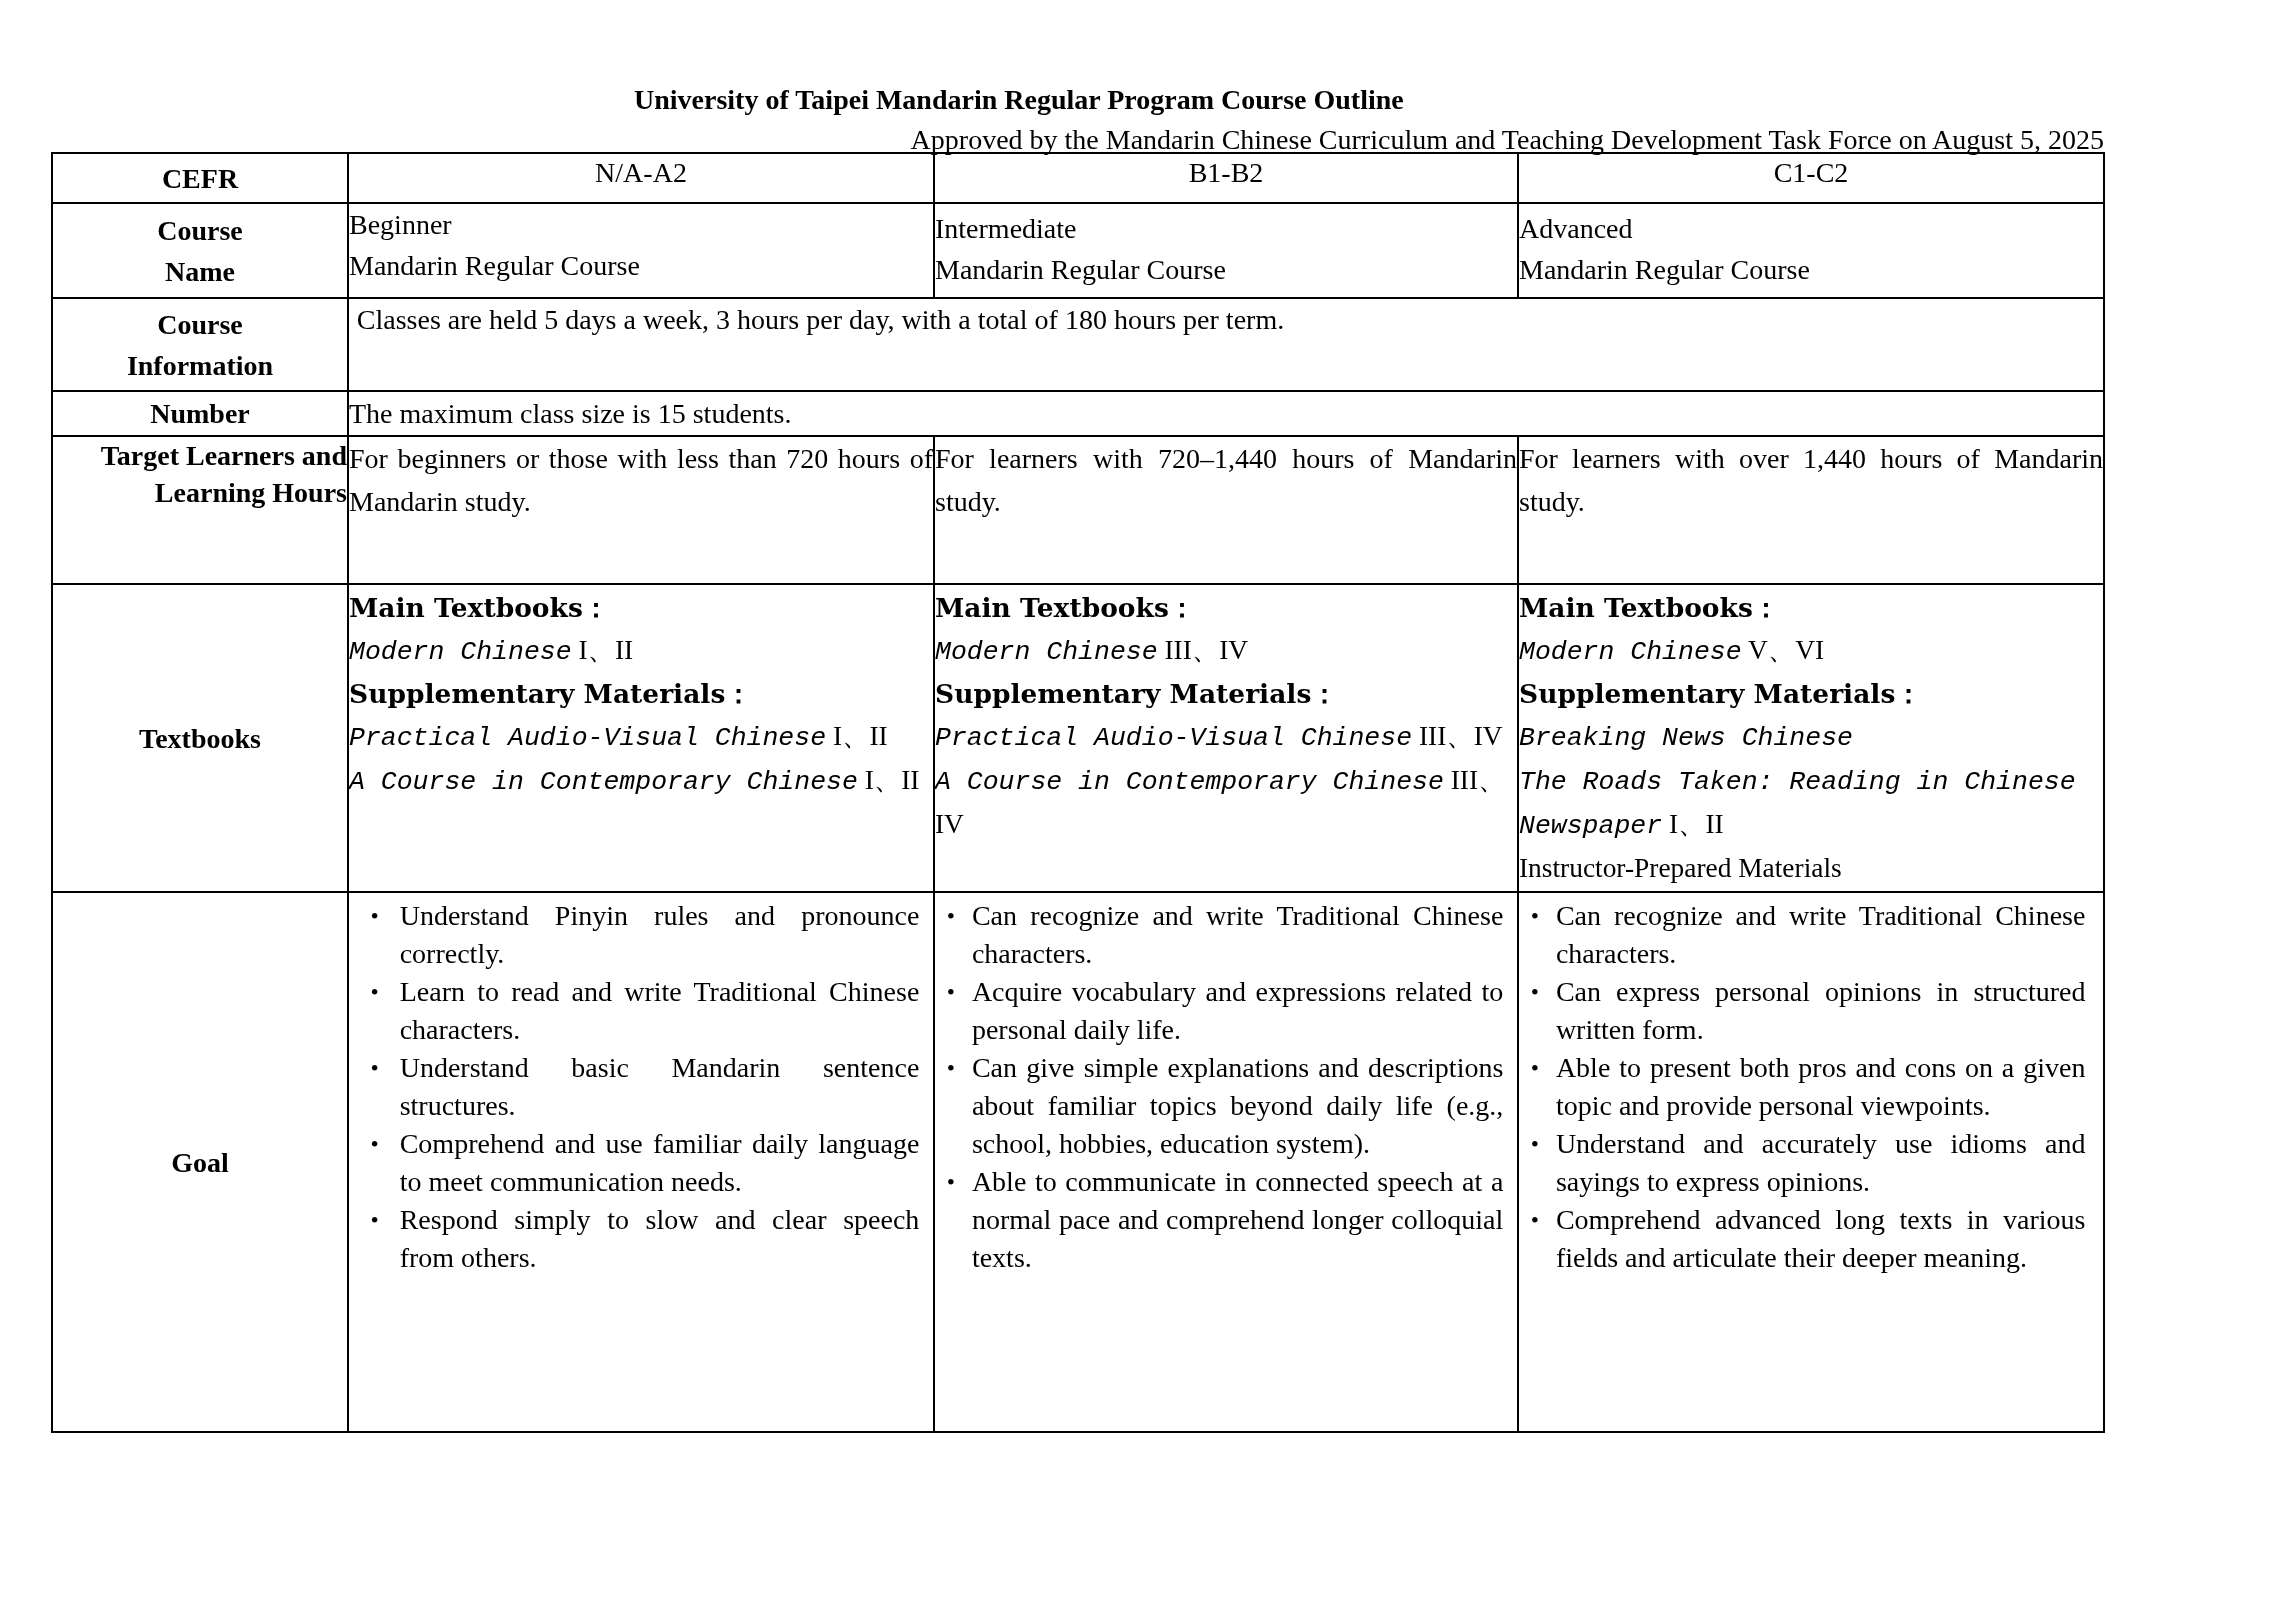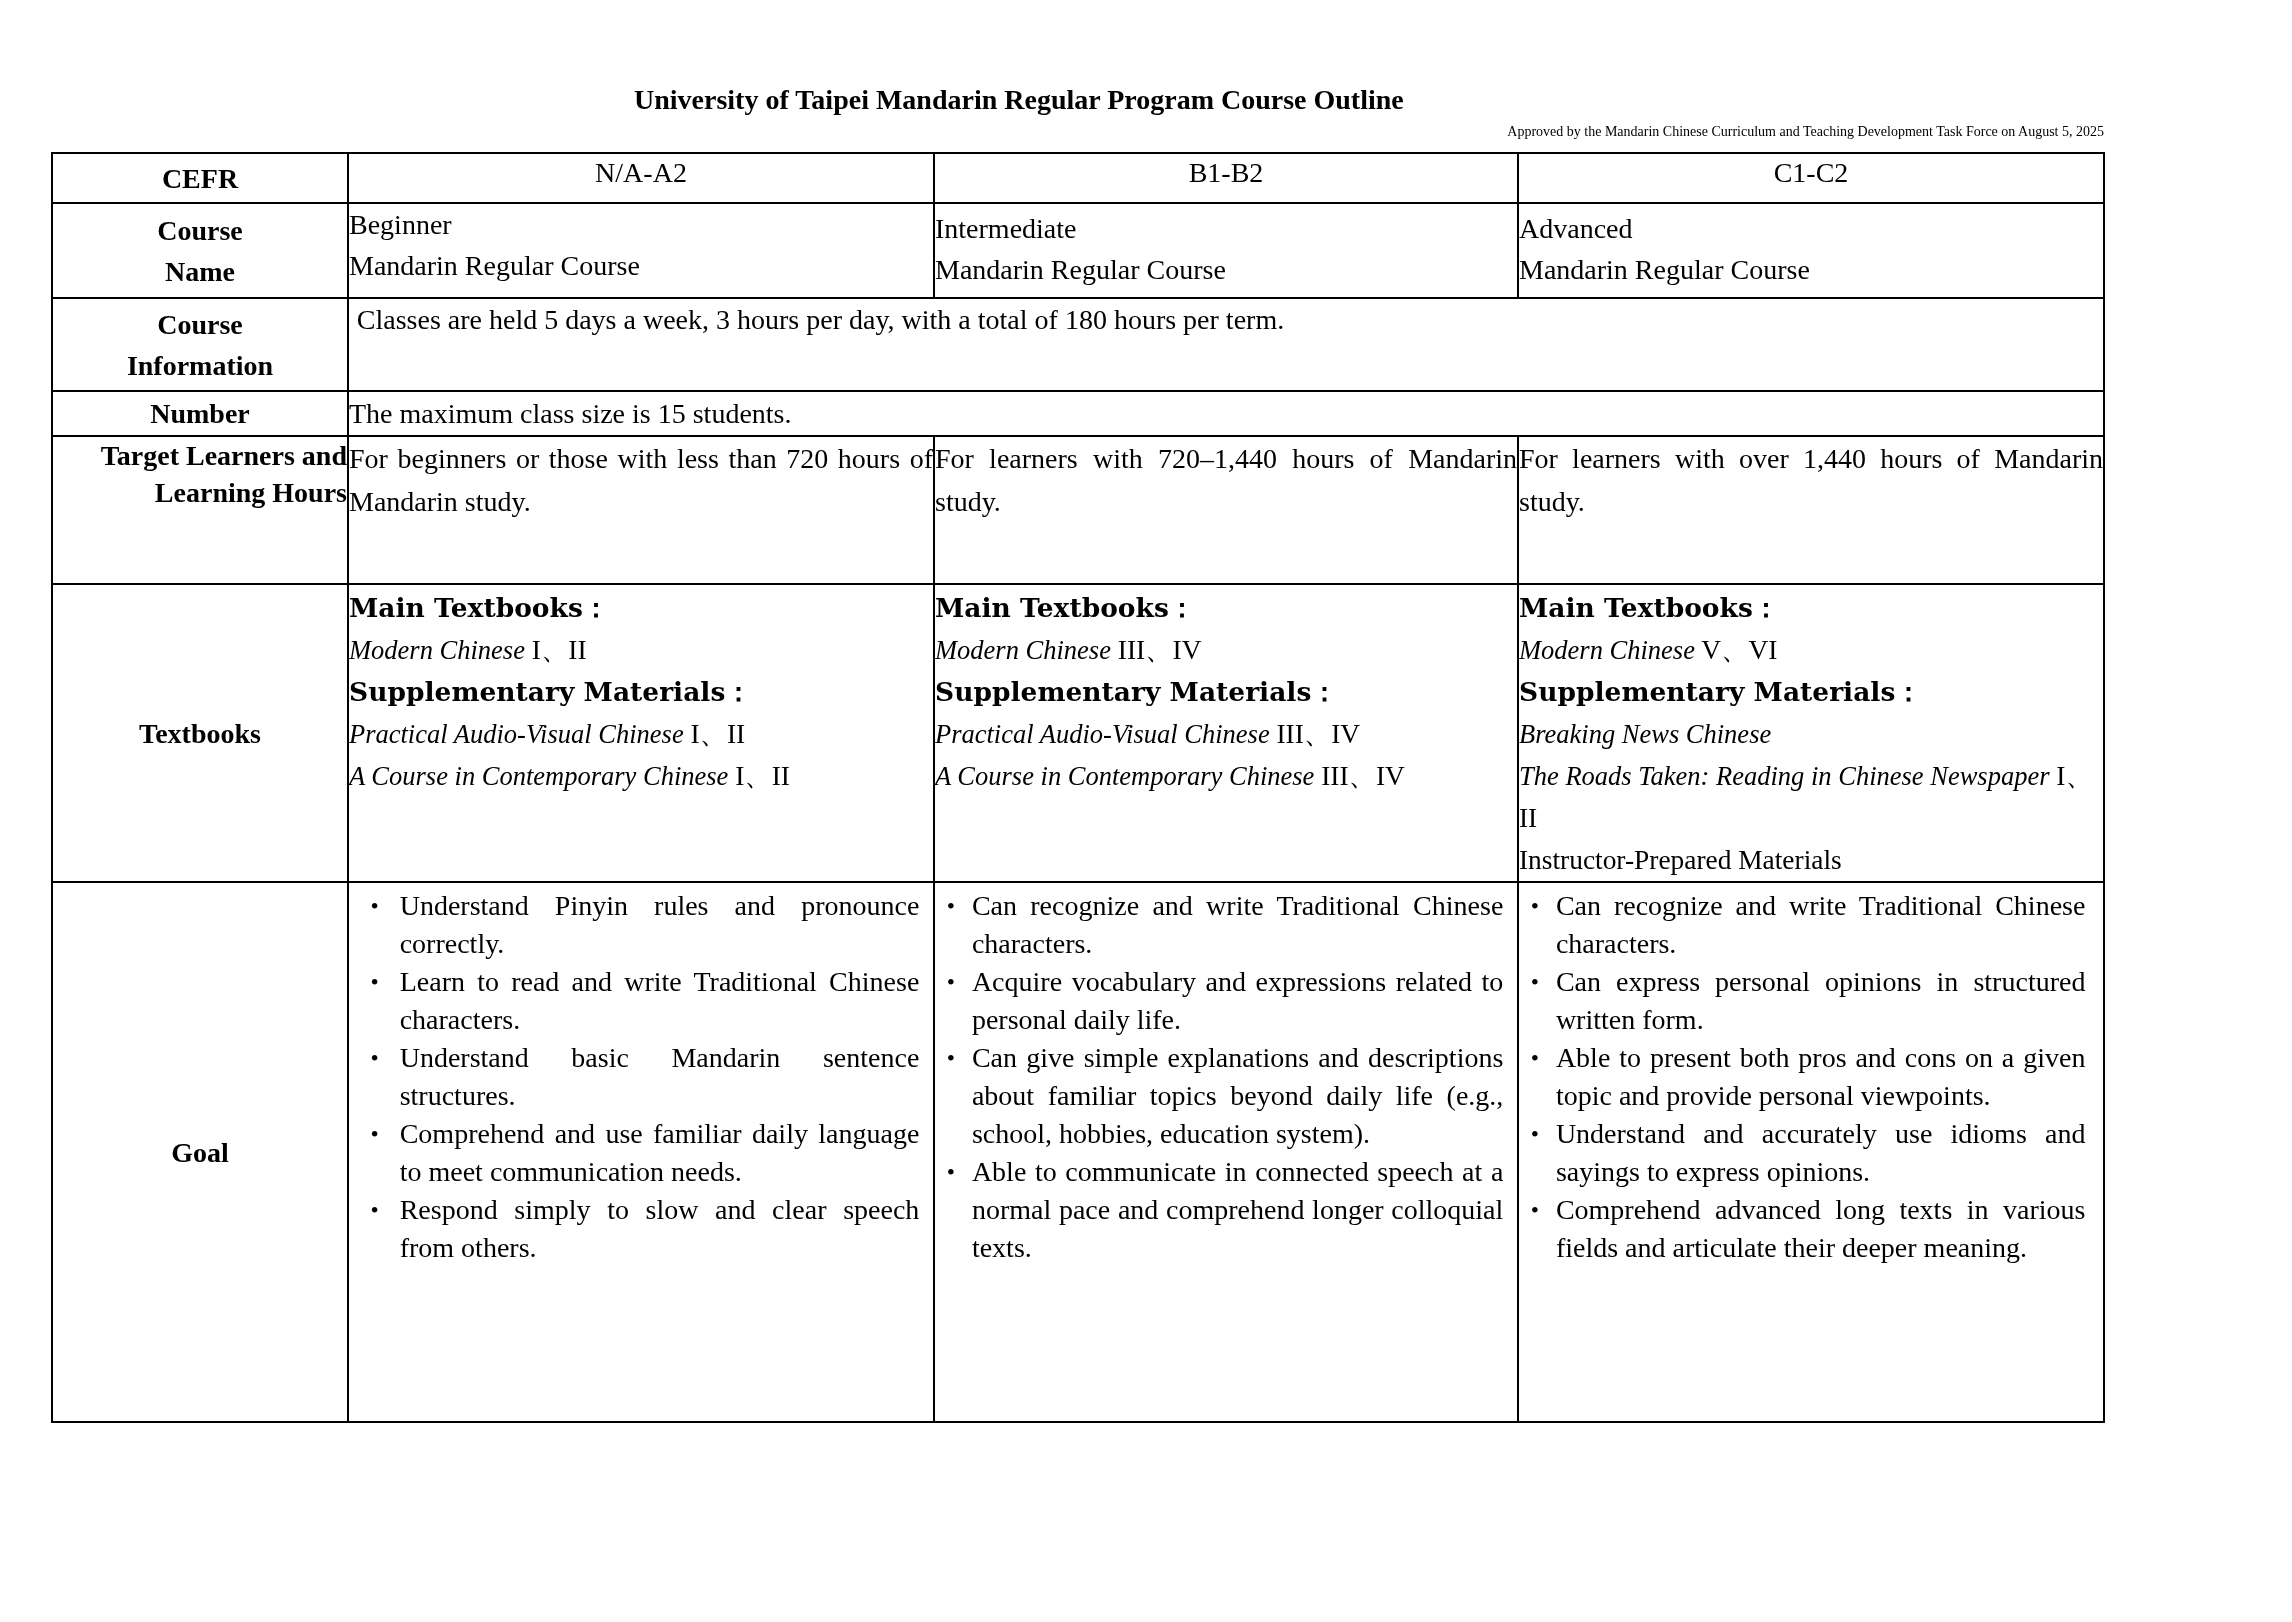--- a/index.html
+++ b/index.html
@@ -6,21 +6,21 @@
     body {
       width: 2293px; height: 1622px; position: relative; overflow: hidden;
       font-family: "Liberation Serif", "DejaVu Serif", serif; color: #000;
     }
     .title {
       position: absolute; left: 634px; top: 84px;
       font-size: 28px; font-weight: bold; letter-spacing: 0px; white-space: nowrap;
     }
     .subtitle {
       position: absolute; right: 189px; top: 124px;
-      font-size: 14px; white-space: nowrap;
+      font-size: 28px; white-space: nowrap;
     }
     table.outline {
       position: absolute; left: 51px; top: 152px;
       width: 2052px; border-collapse: collapse;
       table-layout: fixed;
       border: 2.9px solid #000;
     }
     table.outline td {
       border: 2px solid #000; vertical-align: top; padding: 0;
       font-size: 28px; line-height: 41px;
@@ -33,21 +33,21 @@
       font-size: 28px; line-height: 45px;
     }
     td.label.top { vertical-align: top !important; text-align: right; line-height: 37px; padding-top: 0; }
     td.center { text-align: center; }
     .cell-pad { padding: 3.9px 13.7px 0 15.7px; }
     .cell-pad-sm { padding: 0 13.7px 0 7.8px; }
     .justify { text-align: justify; text-align-last: left; }
     .course-name-line { display: block; line-height: 41px; }
     .tb-head { font-family: "DejaVu Serif", serif; font-weight: bold; font-size: 26.5px; line-height: 42px; display: block; }
     .tb-item { display: block; line-height: 42px; font-size: 27.4px; }
-    .tb-item i { font-family: Liberation Serif, serif; font-style: italic; font-size: 26.5px; }
+    .tb-item i { font-family: Liberation Mono, monospace; font-style: italic; font-size: 26.5px; }
     ul.goals {
       list-style: none; margin: 0; padding: 3.9px 13.7px 0 7.8px;
     }
     ul.goals li {
       position: relative; padding-left: 37px;
       font-size: 28px; line-height: 38px;
       text-align: justify; text-align-last: left;
     }
     ul.goals li .bullet {
       position: absolute; left: 7.8px; top: 0; font-size: 23.5px;

